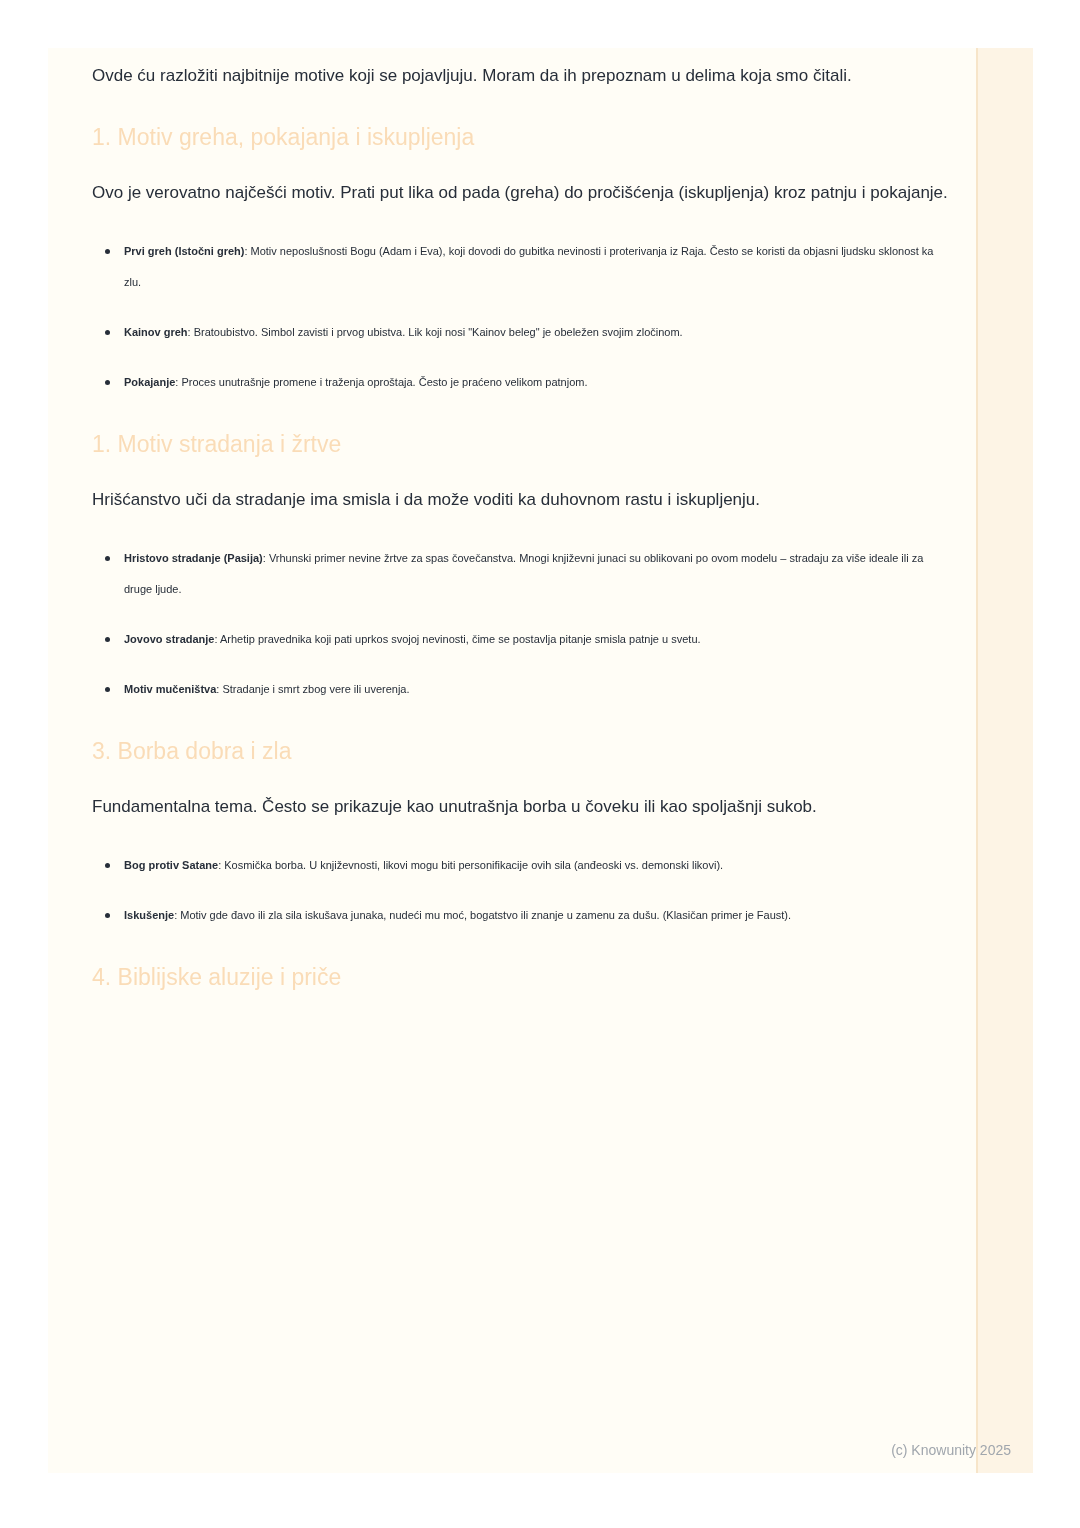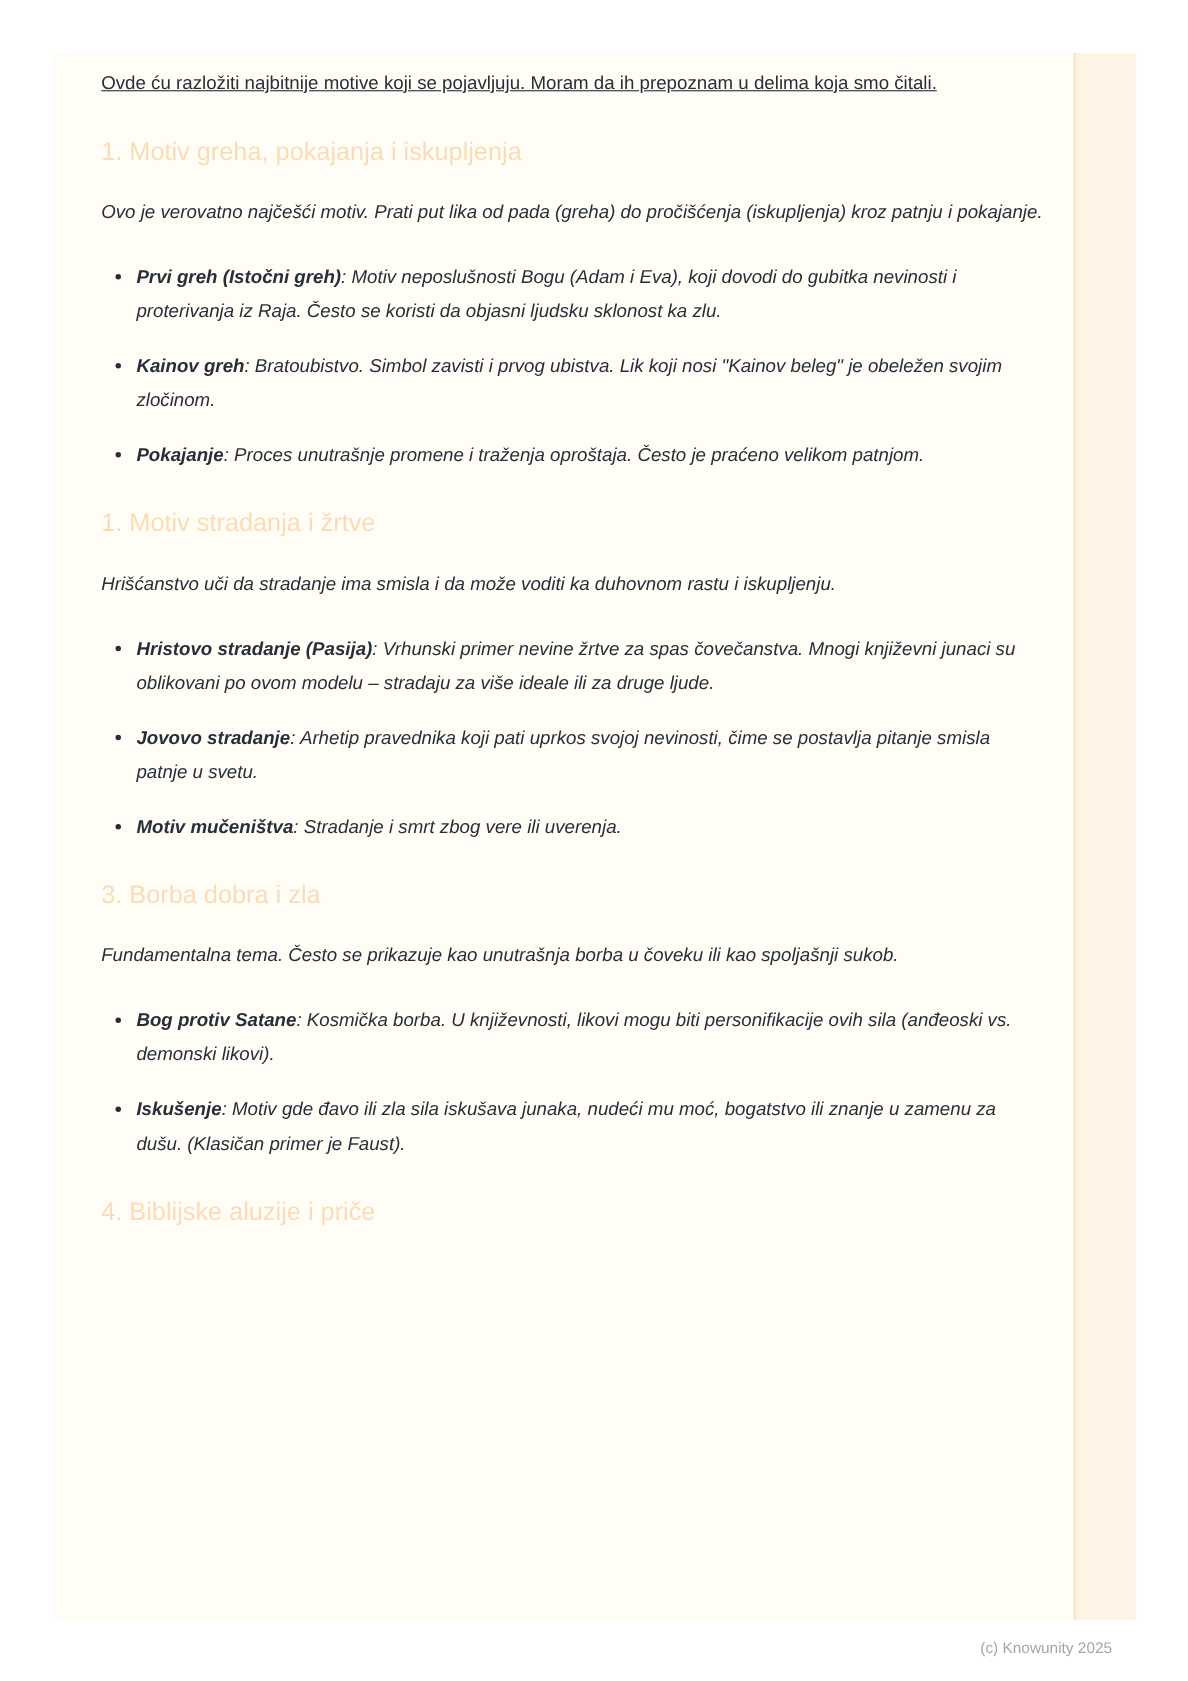--- a/index.html
+++ b/index.html
@@ -42,45 +42,42 @@
     z-index: 1;
   }
   .body-text {
     font-size: 17px;
     line-height: 31px;
     color: #272e39;
     margin: 0;
   }
   .intro {
     margin: 0;
-    text-decoration: underline;
   }
   .section-heading {
     font-size: 23px;
     line-height: 28px;
     font-weight: normal;
     color: #fadcb7;
     margin: 32px 0 0 0;
   }
   .section-lead {
     margin: 26px 0 0 0;
-    font-style: italic;
   }
   ul.bullets {
     margin: 28px 0 0 0;
     padding: 0 0 0 32px;
     list-style: none;
   }
   ul.bullets li {
     position: relative;
-    font-size: 17px;
+    font-size: 11px;
     line-height: 31px;
     color: #272e39;
     margin: 0 0 19px 0;
-    font-style: italic;
   }
   ul.bullets li:last-child {
     margin-bottom: 0;
   }
   ul.bullets li::before {
     content: "";
     position: absolute;
     left: -19px;
     top: 13px;
     width: 5px;
@@ -93,21 +90,20 @@
     color: #272e39;
   }
   .footer-credit {
     position: absolute;
     right: 22px;
     top: 1393px;
     font-size: 14px;
     line-height: 18px;
     color: #a0a6ad;
     z-index: 2;
-    margin-top: 48px;
   }
 </style>
 </head>
 <body>
 
 <div class="viewport">
   <div class="page">
     <div class="margin-strip"></div>
     <div class="content">
       <p class="body-text intro">Ovde ću razložiti najbitnije motive koji se pojavljuju. Moram da ih prepoznam u delima koja smo čitali.</p>

